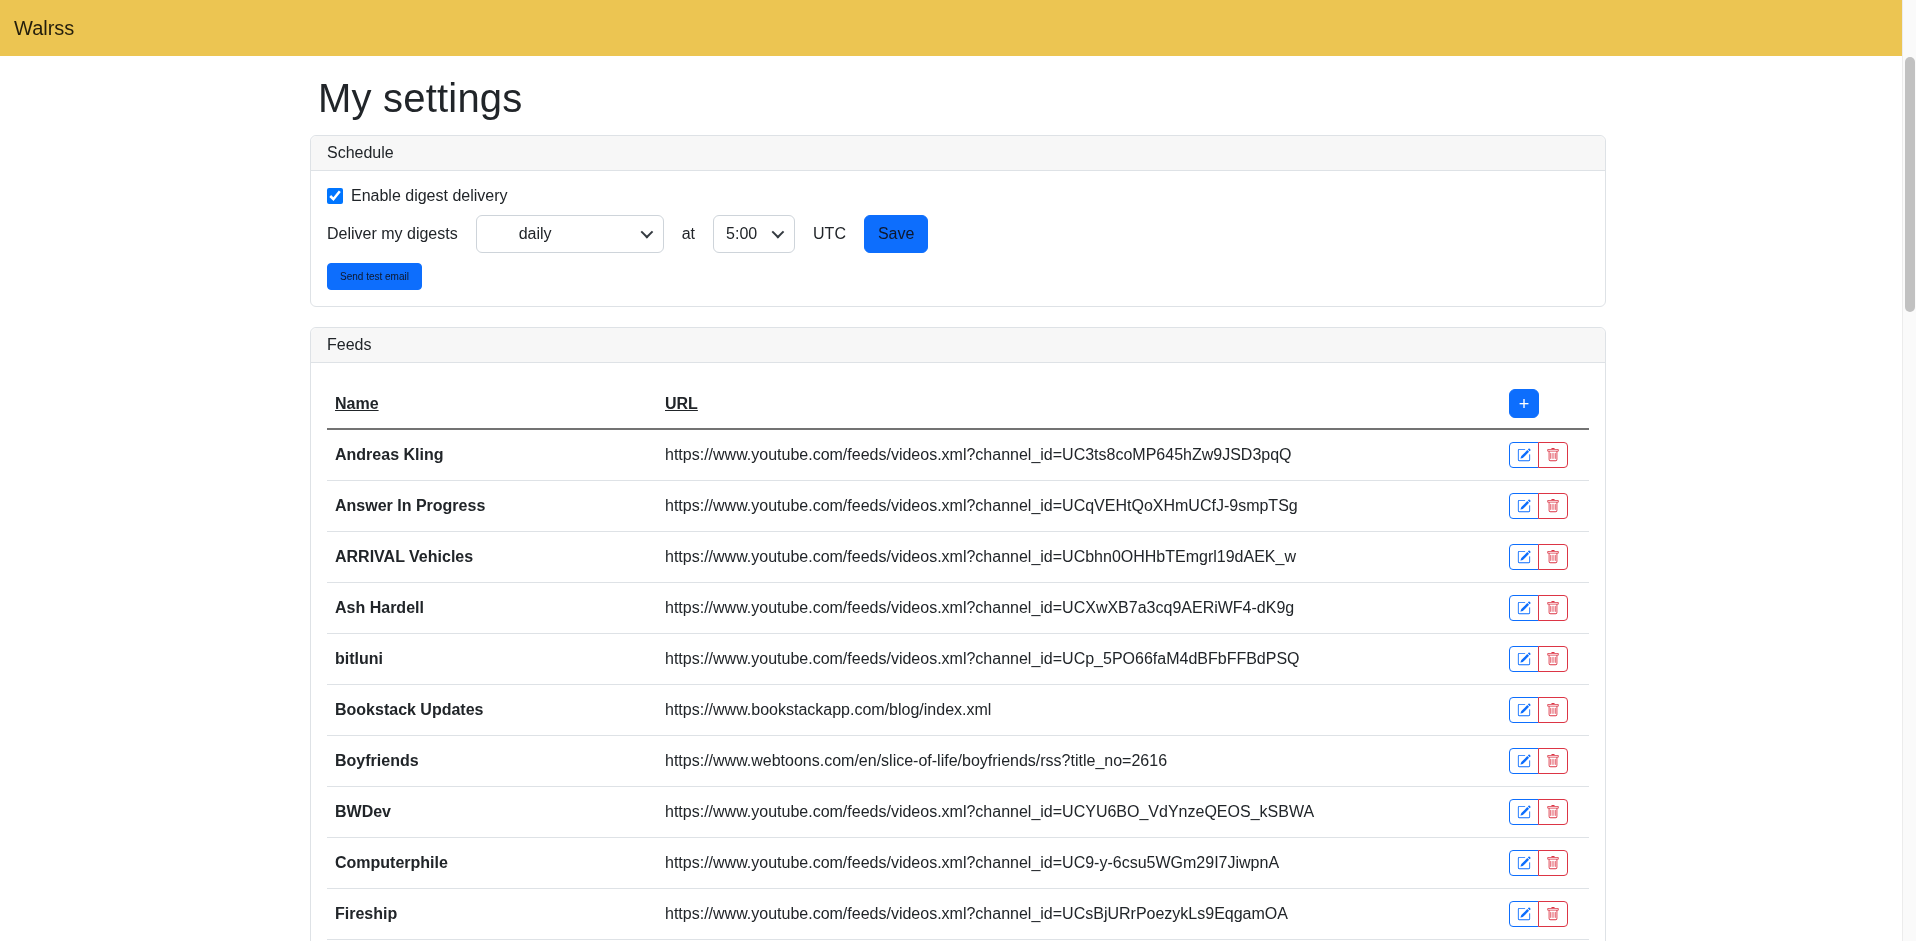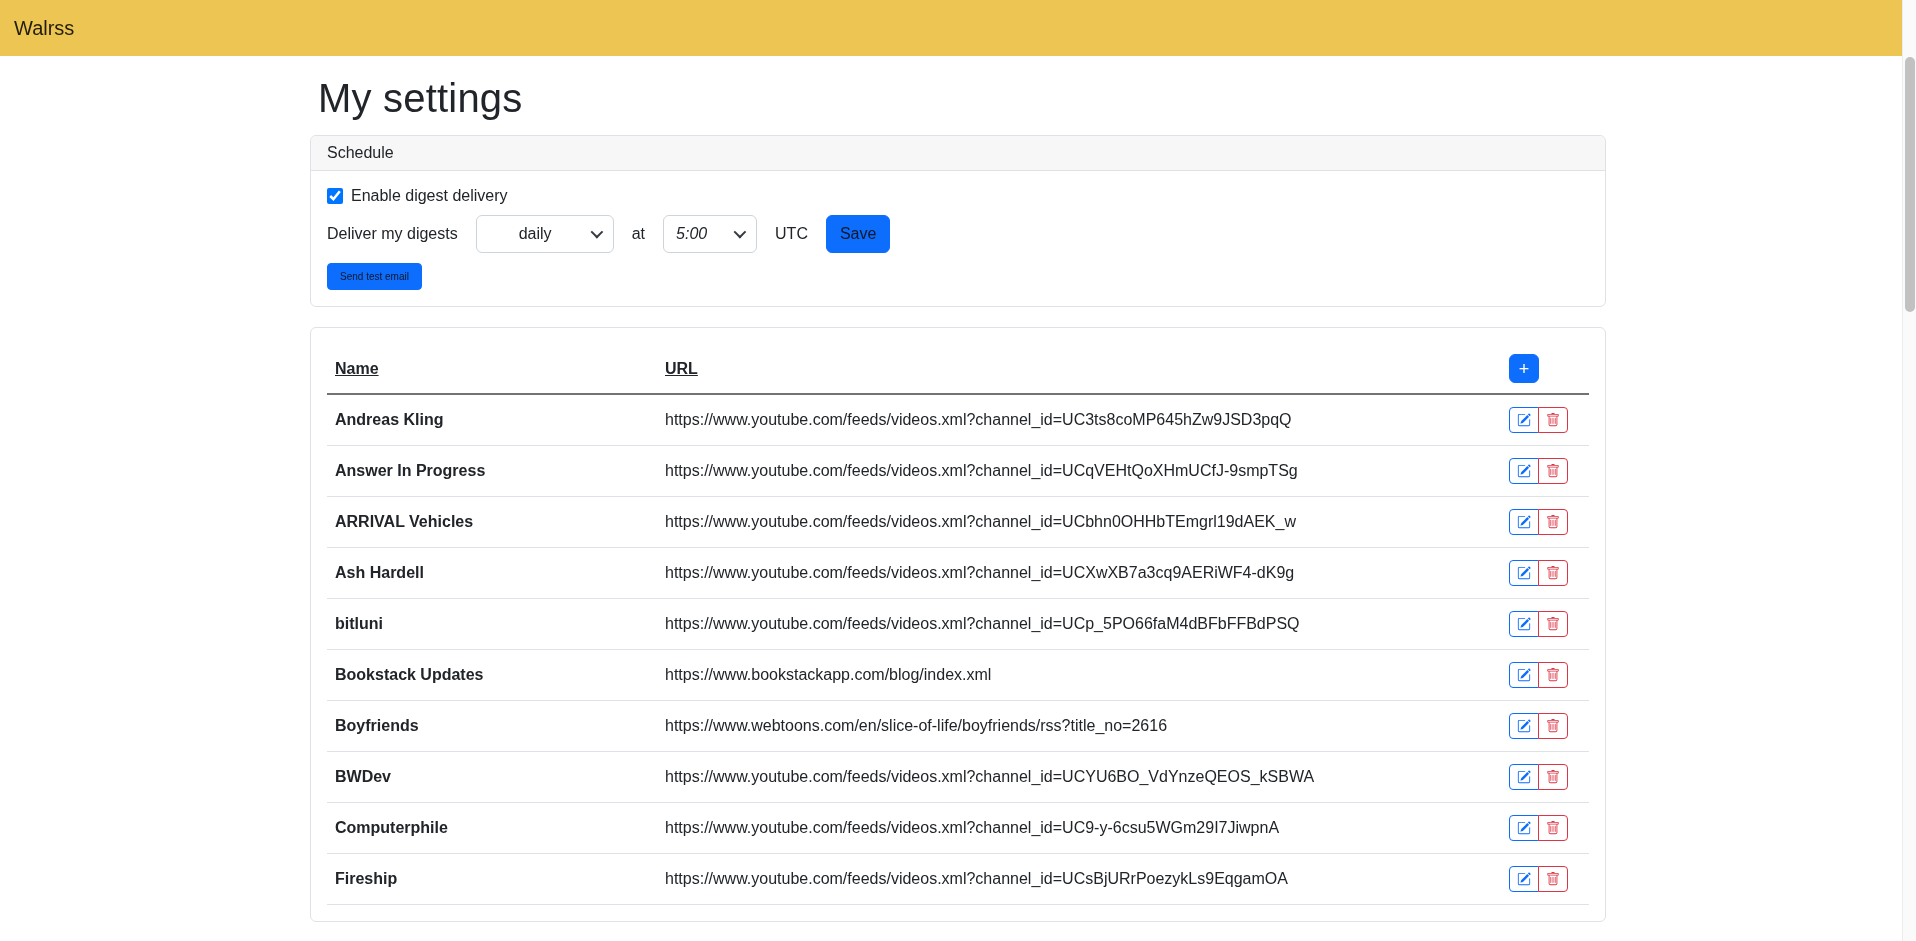--- a/index.html
+++ b/index.html
@@ -60,22 +60,22 @@
     height: 38px;
     border: 1px solid #ced4da;
     border-radius: 6px;
     background: #fff;
     display: flex;
     align-items: center;
     padding: 0 34px 0 12px;
     cursor: pointer;
     user-select: none;
   }
-  .select.freq { width: 138px; padding-left: 42px; }
-  .select.time { width: 94px; font-style: italic; }
+  .select.freq { width: 188px; padding-left: 42px; }
+  .select.time { width: 82px; }
   .select .chevron {
     position: absolute;
     right: 13px;
     top: 13px;
     width: 9px; height: 9px;
     border-right: 2px solid #343a40;
     border-bottom: 2px solid #343a40;
     transform: rotate(45deg) translateY(-2px);
   }
 
@@ -207,20 +207,21 @@
         <span>UTC</span>
         <button class="btn btn-primary">Save</button>
       </div>
 
       <button class="btn btn-primary btn-sm">Send test email</button>
 
     </div>
   </div>
 
   <div class="card">
+    <div class="card-header">Feeds</div>
     <div class="card-body">
 
       <table class="feeds-table">
         <thead>
           <tr>
             <th class="col-name">Name</th>
             <th class="col-url">URL</th>
             <th class="col-actions">
               <button class="btn btn-add">+</button>
             </th>

